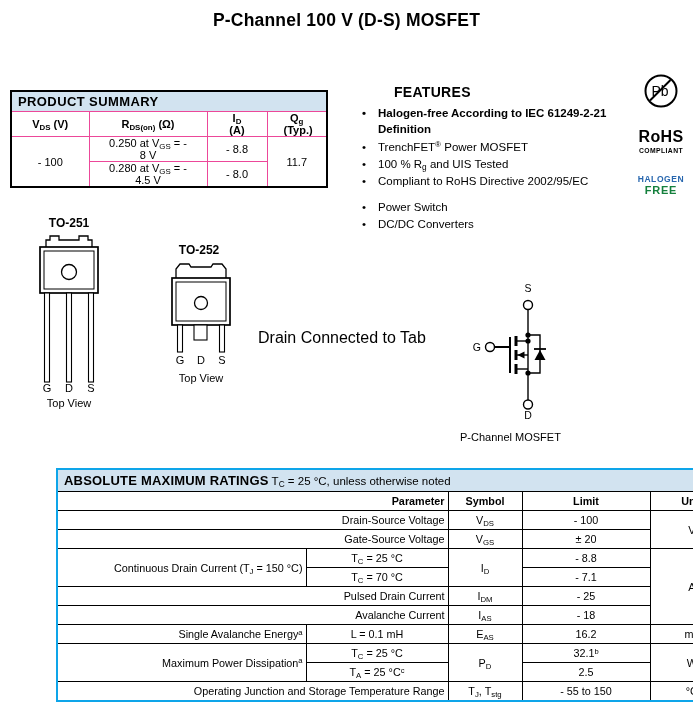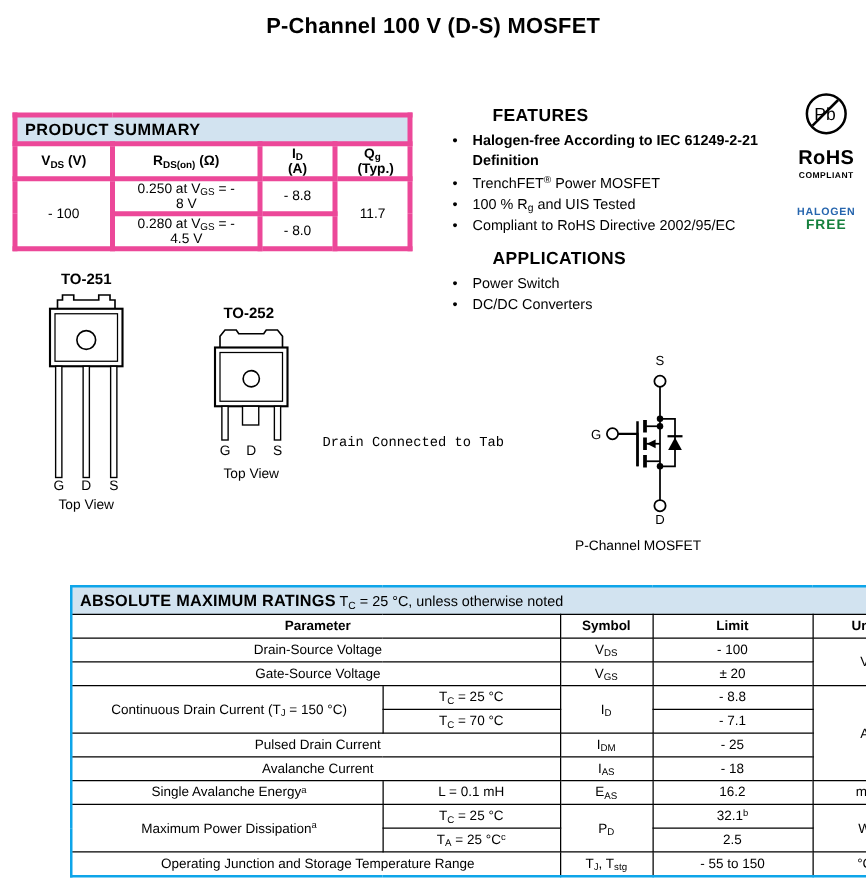--- a/index.html
+++ b/index.html
@@ -14,50 +14,50 @@
   .sup{font-size:70%;position:relative;top:-.45em;}
   .b{font-weight:bold;}
 
   
   .page-title{left:0;top:10px;width:693px;text-align:center;
     font-size:17.5px;font-weight:bold;letter-spacing:.2px;}
 
   
   table{border-collapse:collapse;table-layout:fixed;}
   .ps{left:10px;top:90px;width:316px;border:2px solid #000;}
-  .ps td{border:4px solid #ec4899;text-align:center;font-size:11px;height:18px;padding:0 16px;}
+  .ps td{border:1px solid #ec4899;text-align:center;font-size:11px;height:18px;padding:0 16px;}
   .ps td.titlebar{background:#d2e3f0;font-weight:bold;font-size:13px;text-align:left;
     padding-left:6px;height:19px;letter-spacing:.4px;}
   .ps tr.hdr td{font-weight:bold;margin-left:12px;}
 
   .amr{left:24px;top:468px;width:677px;border:2px solid #0ea5e9;margin-left:32px;}
   .amr td{border:1px solid #000;font-size:10.8px;text-align:center;height:18px;padding:0 3px;}
   .amr td.titlebar{background:#d2e3f0;text-align:left;height:21px;padding-left:6px;}
   .amr .tb-b{font-weight:bold;font-size:13px;letter-spacing:.2px;}
   .amr .tb-n{font-size:11.5px;}
   .amr tr.hdr td{font-weight:bold;}
-  .amr td.pl{text-align:center;padding-left:6px;}
+  .amr td.pl{text-align:right;padding-left:6px;}
 
   
   .sec-h{font-weight:bold;font-size:14px;letter-spacing:.3px;margin-bottom:5px;padding-left:32px;}
   .blist{font-size:11.5px;line-height:1.42;}
   .brow{display:flex;margin:1px 0;}
   .bmark{width:16px;flex:0 0 16px;text-align:left;}
   .btxt{flex:1;}
   .features-wrap{left:362px;top:84px;width:280px;}
   .apps-wrap{left:362px;top:198px;width:280px;}
 
   
   .badge{left:630px;top:72px;width:62px;text-align:center;}
-  .rohs-big{font-size:16px;font-weight:bold;letter-spacing:.3px;margin-top:3px;}
+  .rohs-big{font-size:16px;font-weight:bold;letter-spacing:.3px;margin-top:14px;}
   .rohs-small{font-size:6.8px;font-weight:bold;letter-spacing:.4px;margin-top:1px;}
   .hal{font-size:8.5px;font-weight:bold;letter-spacing:.6px;margin-top:20px;color:#2766ae;}
   .free{font-size:11px;font-weight:bold;letter-spacing:.8px;color:#15803d;}
 
-  .note-text{left:258px;top:349px;font-size:11px;font-family:Liberation Mono, monospace;}
+  .note-text{left:258px;top:329px;font-size:16px;}
   .sym-caption{left:460px;top:431px;width:136px;font-size:11px;}
 
   svg{position:absolute;overflow:visible;}
   svg text{font-family:"Liberation Sans", sans-serif;}
 </style>
 </head>
 <body>
 
 <div class="abs page-title">P-Channel 100 V (D-S) MOSFET</div>
 
@@ -119,21 +119,20 @@
     <text x="18" y="24" text-anchor="middle" font-size="14" font-family="Liberation Serif, serif">Pb</text>
     <line x1="28.5" y1="8" x2="8" y2="28.5" stroke="#000" stroke-width="2"></line>
   </svg>
   <div class="rohs-big">RoHS</div>
   <div class="rohs-small">COMPLIANT</div>
   <div class="hal">HALOGEN</div>
   <div class="free">FREE</div>
 </div>
 
 <div class="abs apps-wrap">
-  <div class="sec-h">APPLICATIONS</div>
   <div class="blist">
     <div class="brow">
       <span class="bmark">•</span>
       <span class="btxt">Power Switch</span>
     </div>
     <div class="brow">
       <span class="bmark">•</span>
       <span class="btxt">DC/DC Converters</span>
     </div>
   </div>

